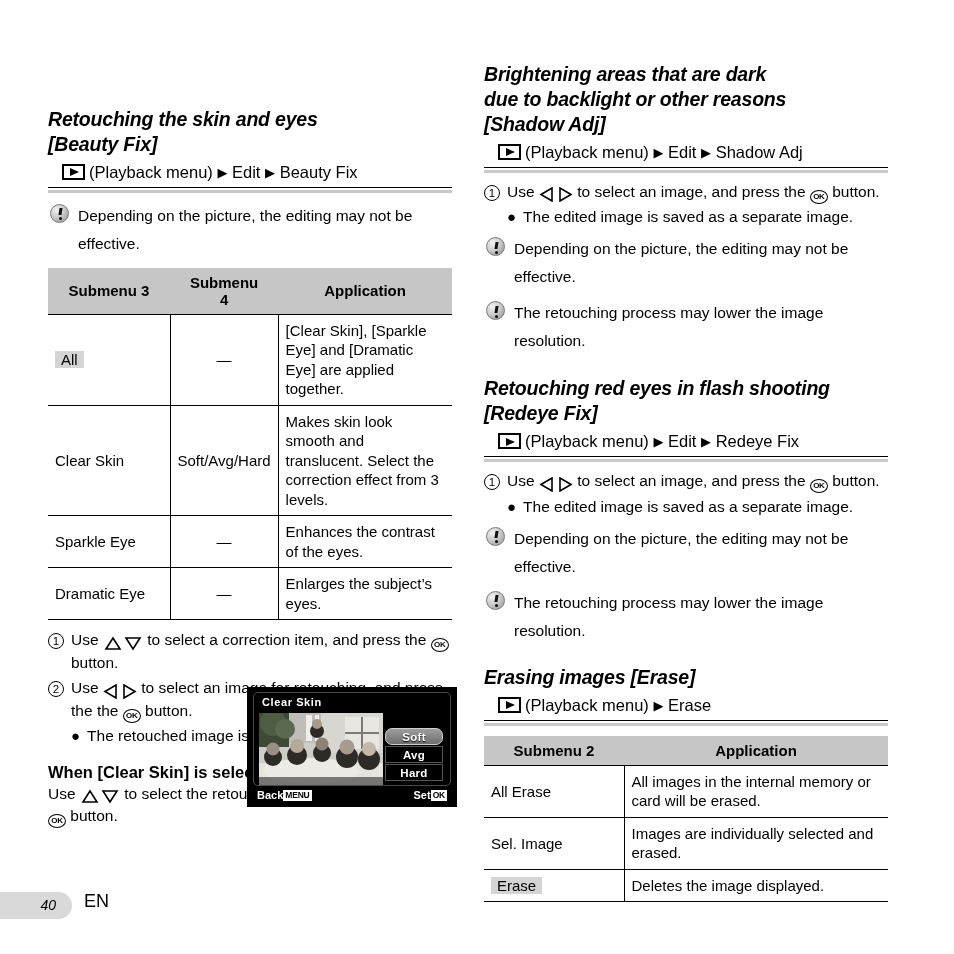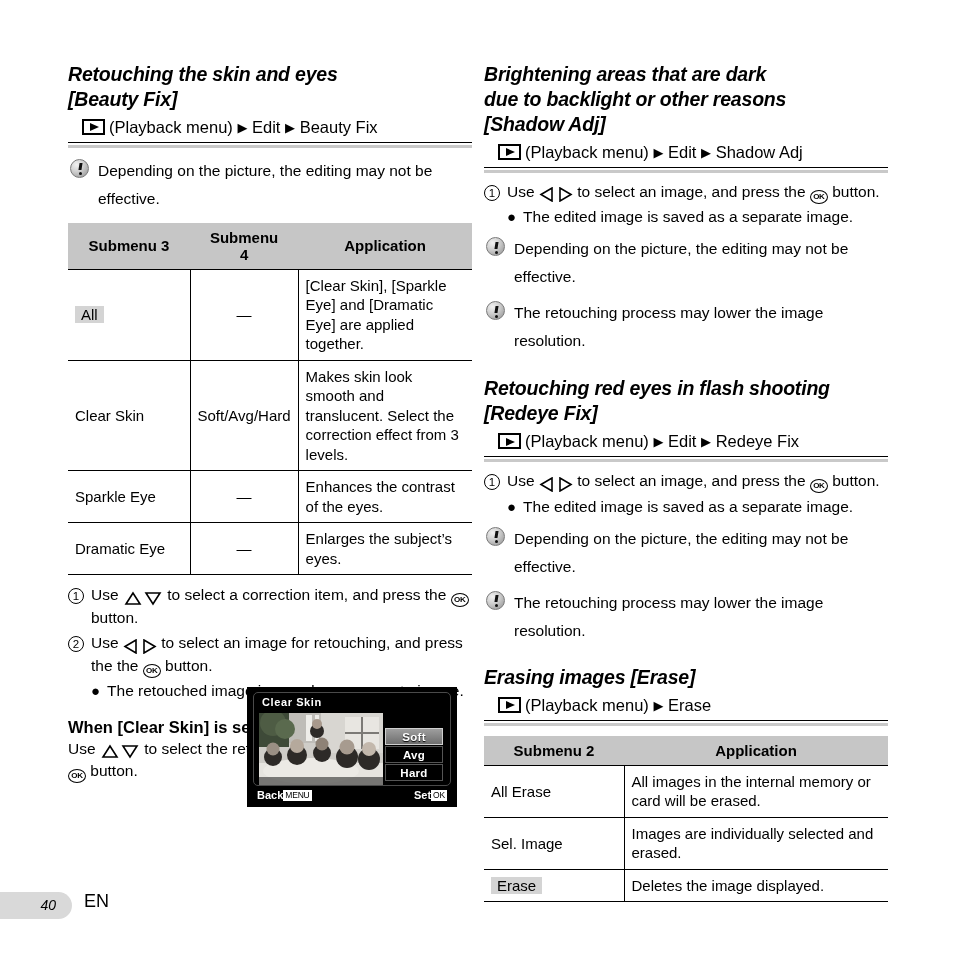--- a/index.html
+++ b/index.html
@@ -8,21 +8,21 @@
     width: 954px; height: 954px;
     background: #ffffff;
     font-family: "Liberation Sans", sans-serif;
     color: #000000;
     position: relative;
     overflow: hidden;
   }
   .page { position:absolute; inset:0; }
 
   .col { position:absolute; top:62px; width:404px; }
-  .col-left  { left:68px; }
+  .col-left  { left:48px;margin-top:45px; }
   .col-right { left:484px; }
 
   
   h2.sect {
     font-size: 19.5px;
     font-weight: bold;
     font-style: italic;
     line-height: 25px;
     margin: 0 0 4px 0;
     letter-spacing: -0.2px;
@@ -169,29 +169,29 @@
   .lcd-opt {
     height:17px; line-height:17px; text-align:center;
     color:#ffffff; font-size:11.5px; font-weight:bold;
     background:#000; border:1px solid #555; margin-bottom:1px;
     letter-spacing:0.3px;
   }
   .lcd-opt.sel {
     background: linear-gradient(#9e9e9e, #6e6e6e);
     color:#ffffff;
     border:1px solid #cfcfcf;
-    border-radius:0;
+    border-radius:7px;
     text-shadow: 0 1px 1px #000;
   }
   .lcd-bar { position:absolute; left:0; right:0; bottom:0; height:19px; }
   .lcd-back { position:absolute; left:9px; top:2px; color:#fff; font-size:11px; font-weight:bold; }
   .lcd-set  { position:absolute; right:9px; top:2px; color:#fff; font-size:11px; font-weight:bold; }
   .badge {
     display:inline-block; background:#fff; color:#000;
-    font-size:8.5px; font-weight:normal; line-height:11px;
+    font-size:8.5px; font-weight:bold; line-height:11px;
     padding:0 2px; vertical-align:1px; letter-spacing:-0.2px;
   }
 
   
   .footer { position:absolute; left:0; top:891px; height:33px; width:auto; }
   .pagechip {
     display:inline-block;
     background:#d9d9d9;
     border-radius: 0 16px 16px 0;
     padding: 5px 16px 6px 0;

